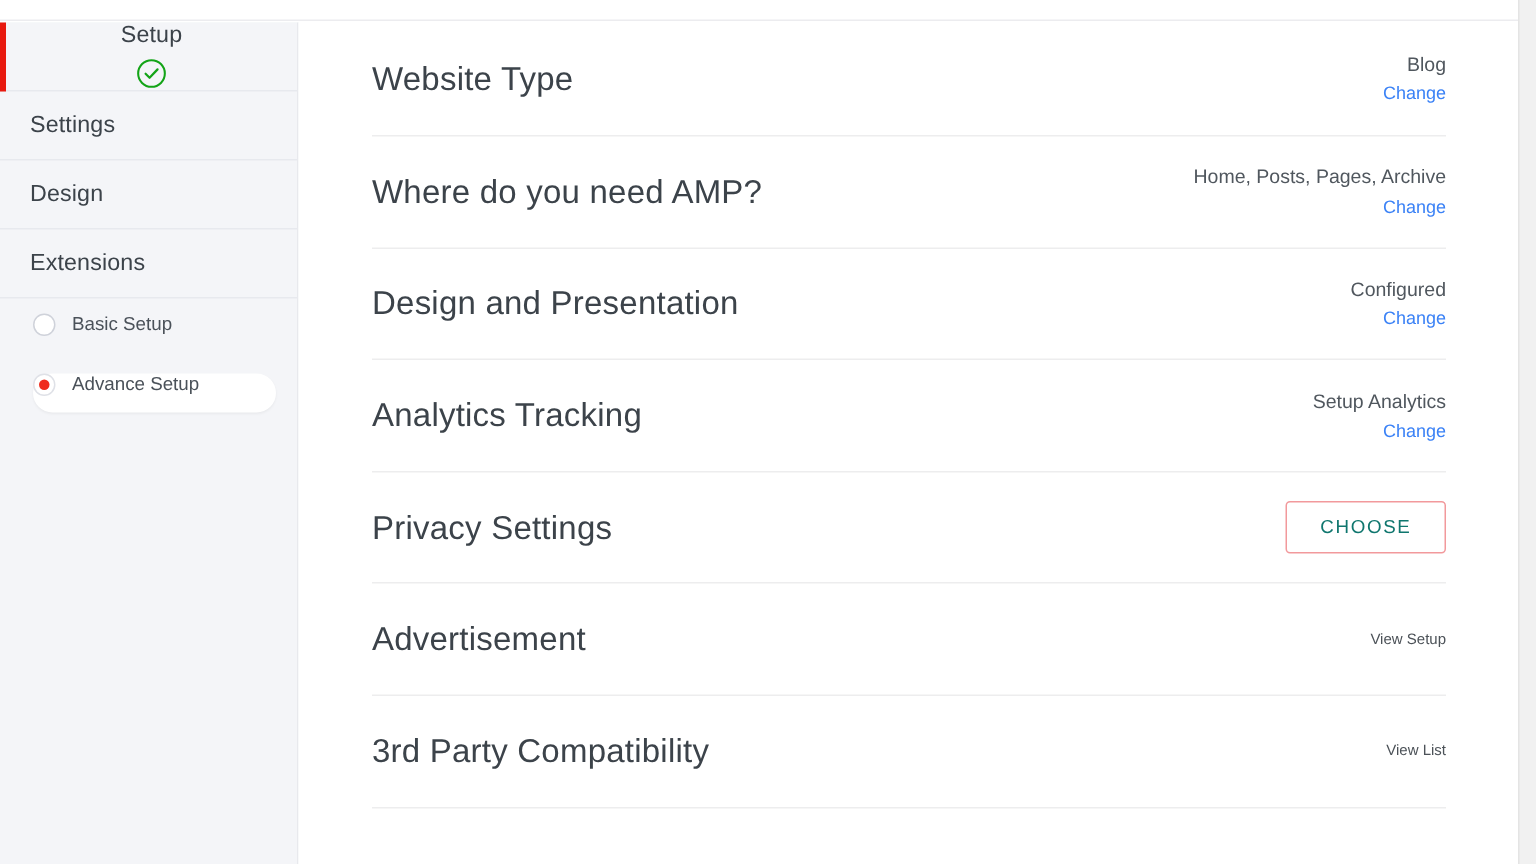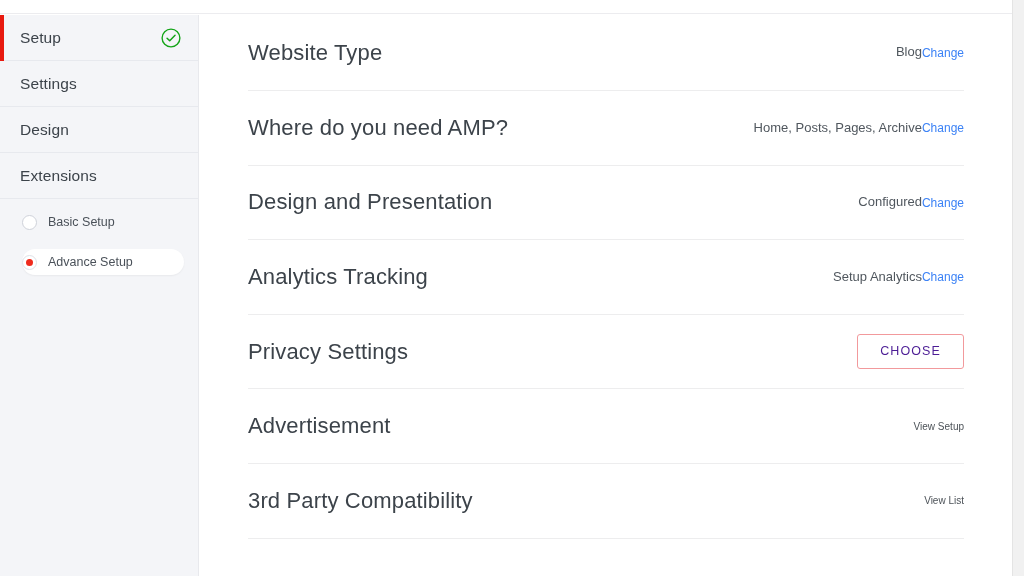--- a/index.html
+++ b/index.html
@@ -87,20 +87,21 @@
     cursor: pointer;
   }
   .nav-item .label {
     font-size: 15.5px;
     color: #3c434a;
     letter-spacing: 0.1px;
     white-space: nowrap;
   }
   .nav-item.active {
     background: #f4f5f8;
+    flex-direction: column;
   }
   .nav-item.active::before {
     content: "";
     position: absolute;
     left: 0;
     top: 0;
     bottom: -1px;
     width: 4px;
     background: #e8190f;
   }
@@ -111,21 +112,21 @@
     height: 22px;
     display: block;
   }
 
   
   .sub-options {
     padding: 10px 0 0 0;
   }
   .radio-row {
     display: flex;
-    align-items: center;
+    align-items: flex-start;
     height: 26px;
     margin: 0 14px 4px 22px;
     padding: 0 14px 0 0;
     border-radius: 13px;
     cursor: pointer;
   }
   .radio-row.selected {
     background: #ffffff;
     box-shadow: 0 1px 2px rgba(0,0,0,0.05);
     margin-top: 14px;
@@ -185,21 +186,21 @@
   .row-title {
     font-size: 22px;
     font-weight: 400;
     color: #3c434a;
     letter-spacing: 0.15px;
     white-space: nowrap;
   }
   .row-right {
     text-align: right;
     display: flex;
-    flex-direction: row;
+    flex-direction: column;
     align-items: flex-end;
     justify-content: center;
   }
   .row-value {
     font-size: 13px;
     color: #50575e;
     line-height: 1.55;
     white-space: nowrap;
   }
   .row-action {
@@ -214,21 +215,21 @@
     font-size: 10px;
     color: #4c5258;
     text-decoration: none;
     cursor: pointer;
     white-space: nowrap;
   }
   .choose-btn {
     display: inline-block;
     font-size: 12.5px;
     letter-spacing: 1.1px;
-    color: #4c1d95;
+    color: #0f766e;
     background: #ffffff;
     border: 1px solid #f2999c;
     border-radius: 3px;
     padding: 10px 22px;
     cursor: pointer;
     font-family: "Liberation Sans", sans-serif;
     line-height: 1;
   }
 </style>
 </head>

